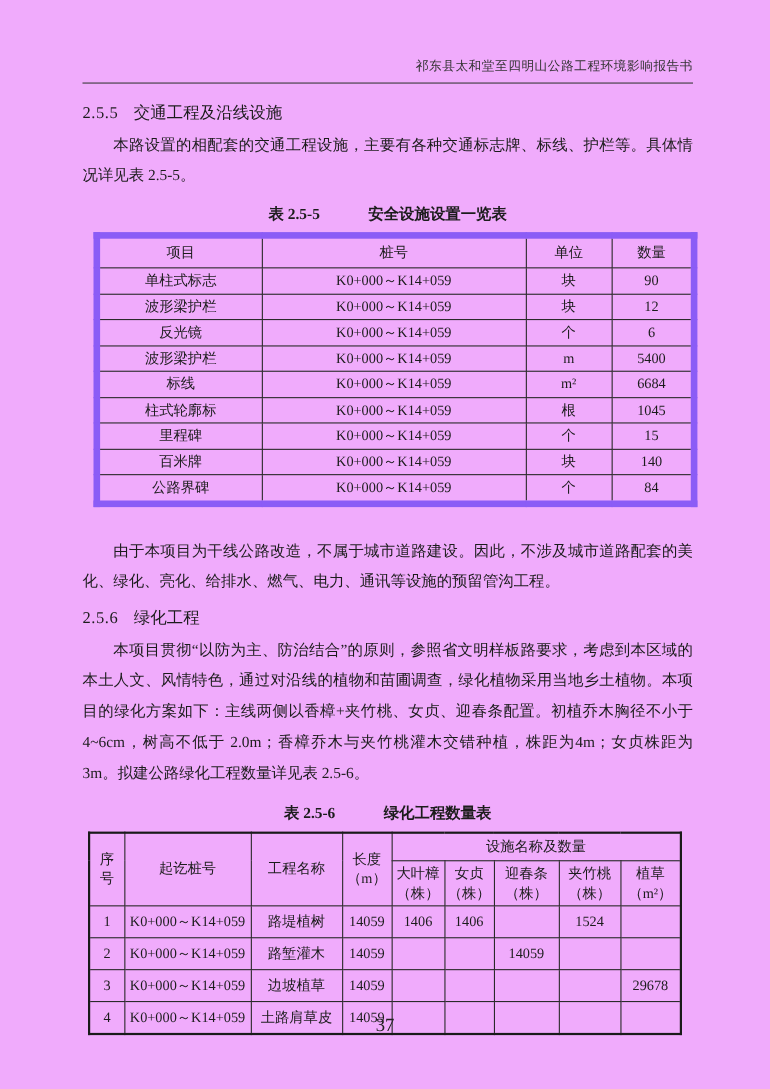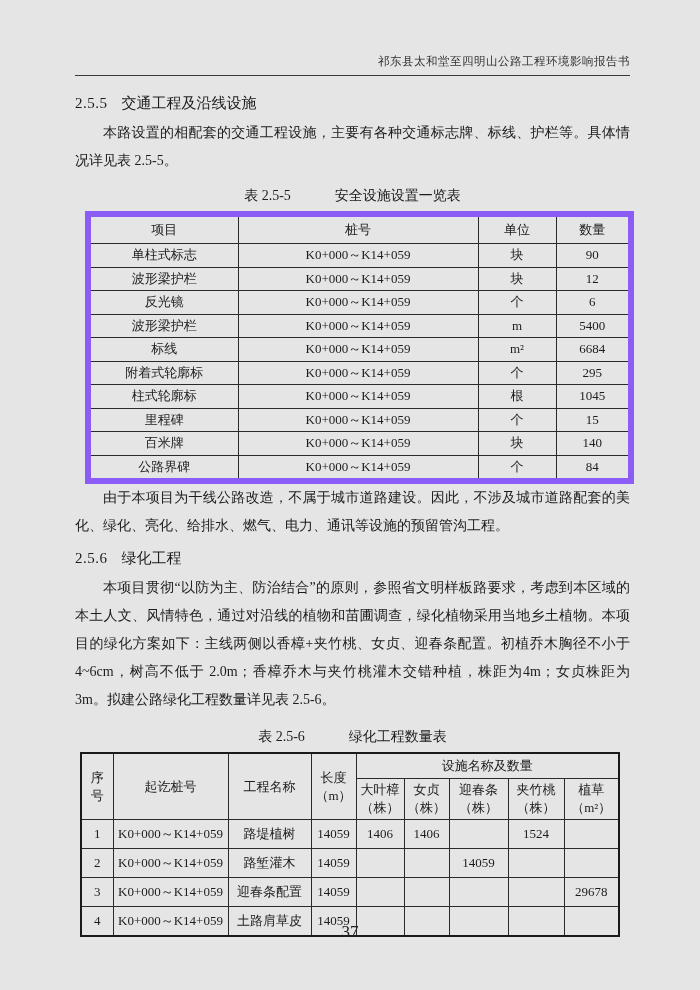--- a/index.html
+++ b/index.html
@@ -4,21 +4,21 @@
 <style>
   html, body {
     margin: 0;
     padding: 0;
     background: #ffffff;
   }
   .page {
     position: relative;
     width: 700px;
     height: 990px;
-    background: #e5e5e5;
+    background: #f0abfc;
     overflow: hidden;
     font-family: "Liberation Serif", "DejaVu Serif", serif;
     color: #1c1c1c;
     box-sizing: border-box;
   }
   .content {
     padding: 0 70px 0 75px;
   }
   .running-header-wrap {
     padding-top: 54px;
@@ -46,21 +46,21 @@
     margin: 5px 0 0 0;
     font-size: 14px;
     line-height: 28px;
     text-align: justify;
     text-indent: 2em;
   }
   .table-caption {
     margin-top: 9px;
     text-align: center;
     font-size: 14px;
-    font-weight: normal;
+    font-weight: bold;
     line-height: 23px;
   }
   .table-caption .cap-num {
     margin-right: 44px;
   }
   table {
     border-collapse: collapse;
     table-layout: fixed;
   }
   th, td {
@@ -168,26 +168,20 @@
             <td>m</td>
             <td>5400</td>
           </tr>
           <tr>
             <td>标线</td>
             <td>K0+000～K14+059</td>
             <td>m²</td>
             <td>6684</td>
           </tr>
           <tr>
-            <td>附着式轮廓标</td>
-            <td>K0+000～K14+059</td>
-            <td>个</td>
-            <td>295</td>
-          </tr>
-          <tr>
             <td>柱式轮廓标</td>
             <td>K0+000～K14+059</td>
             <td>根</td>
             <td>1045</td>
           </tr>
           <tr>
             <td>里程碑</td>
             <td>K0+000～K14+059</td>
             <td>个</td>
             <td>15</td>
@@ -200,21 +194,21 @@
           </tr>
           <tr>
             <td>公路界碑</td>
             <td>K0+000～K14+059</td>
             <td>个</td>
             <td>84</td>
           </tr>
         </tbody>
     </table>
 
-    <p class="para" style="margin-top:0;">由于本项目为干线公路改造，不属于城市道路建设。因此，不涉及城市道路配套的美化、绿化、亮化、给排水、燃气、电力、通讯等设施的预留管沟工程。</p>
+    <p class="para" style="margin-top:27px;">由于本项目为干线公路改造，不属于城市道路建设。因此，不涉及城市道路配套的美化、绿化、亮化、给排水、燃气、电力、通讯等设施的预留管沟工程。</p>
 
     <h3 class="section-heading" style="margin-top:8px;"><span class="num">2.5.6</span><span>绿化工程</span></h3>
 
     <p class="para">本项目贯彻“以防为主、防治结合”的原则，参照省文明样板路要求，考虑到本区域的本土人文、风情特色，通过对沿线的植物和苗圃调查，绿化植物采用当地乡土植物。本项目的绿化方案如下：主线两侧以香樟+夹竹桃、女贞、迎春条配置。初植乔木胸径不小于 4~6cm，树高不低于 2.0m；香樟乔木与夹竹桃灌木交错种植，株距为4m；女贞株距为 3m。拟建公路绿化工程数量详见表 2.5-6。</p>
 
     <div class="table-caption" style="margin-top:11px;"><span class="cap-num">表 2.5-6</span><span>绿化工程数量表</span></div>
 
     <table class="green-table">
       <colgroup>
         <col style="width:32px">
@@ -269,21 +263,21 @@
             <td>14059</td>
             <td></td>
             <td></td>
             <td>14059</td>
             <td></td>
             <td></td>
           </tr>
           <tr>
             <td>3</td>
             <td>K0+000～K14+059</td>
-            <td>迎春条配置</td>
+            <td>边坡植草</td>
             <td>14059</td>
             <td></td>
             <td></td>
             <td></td>
             <td></td>
             <td>29678</td>
           </tr>
           <tr>
             <td>4</td>
             <td>K0+000～K14+059</td>

